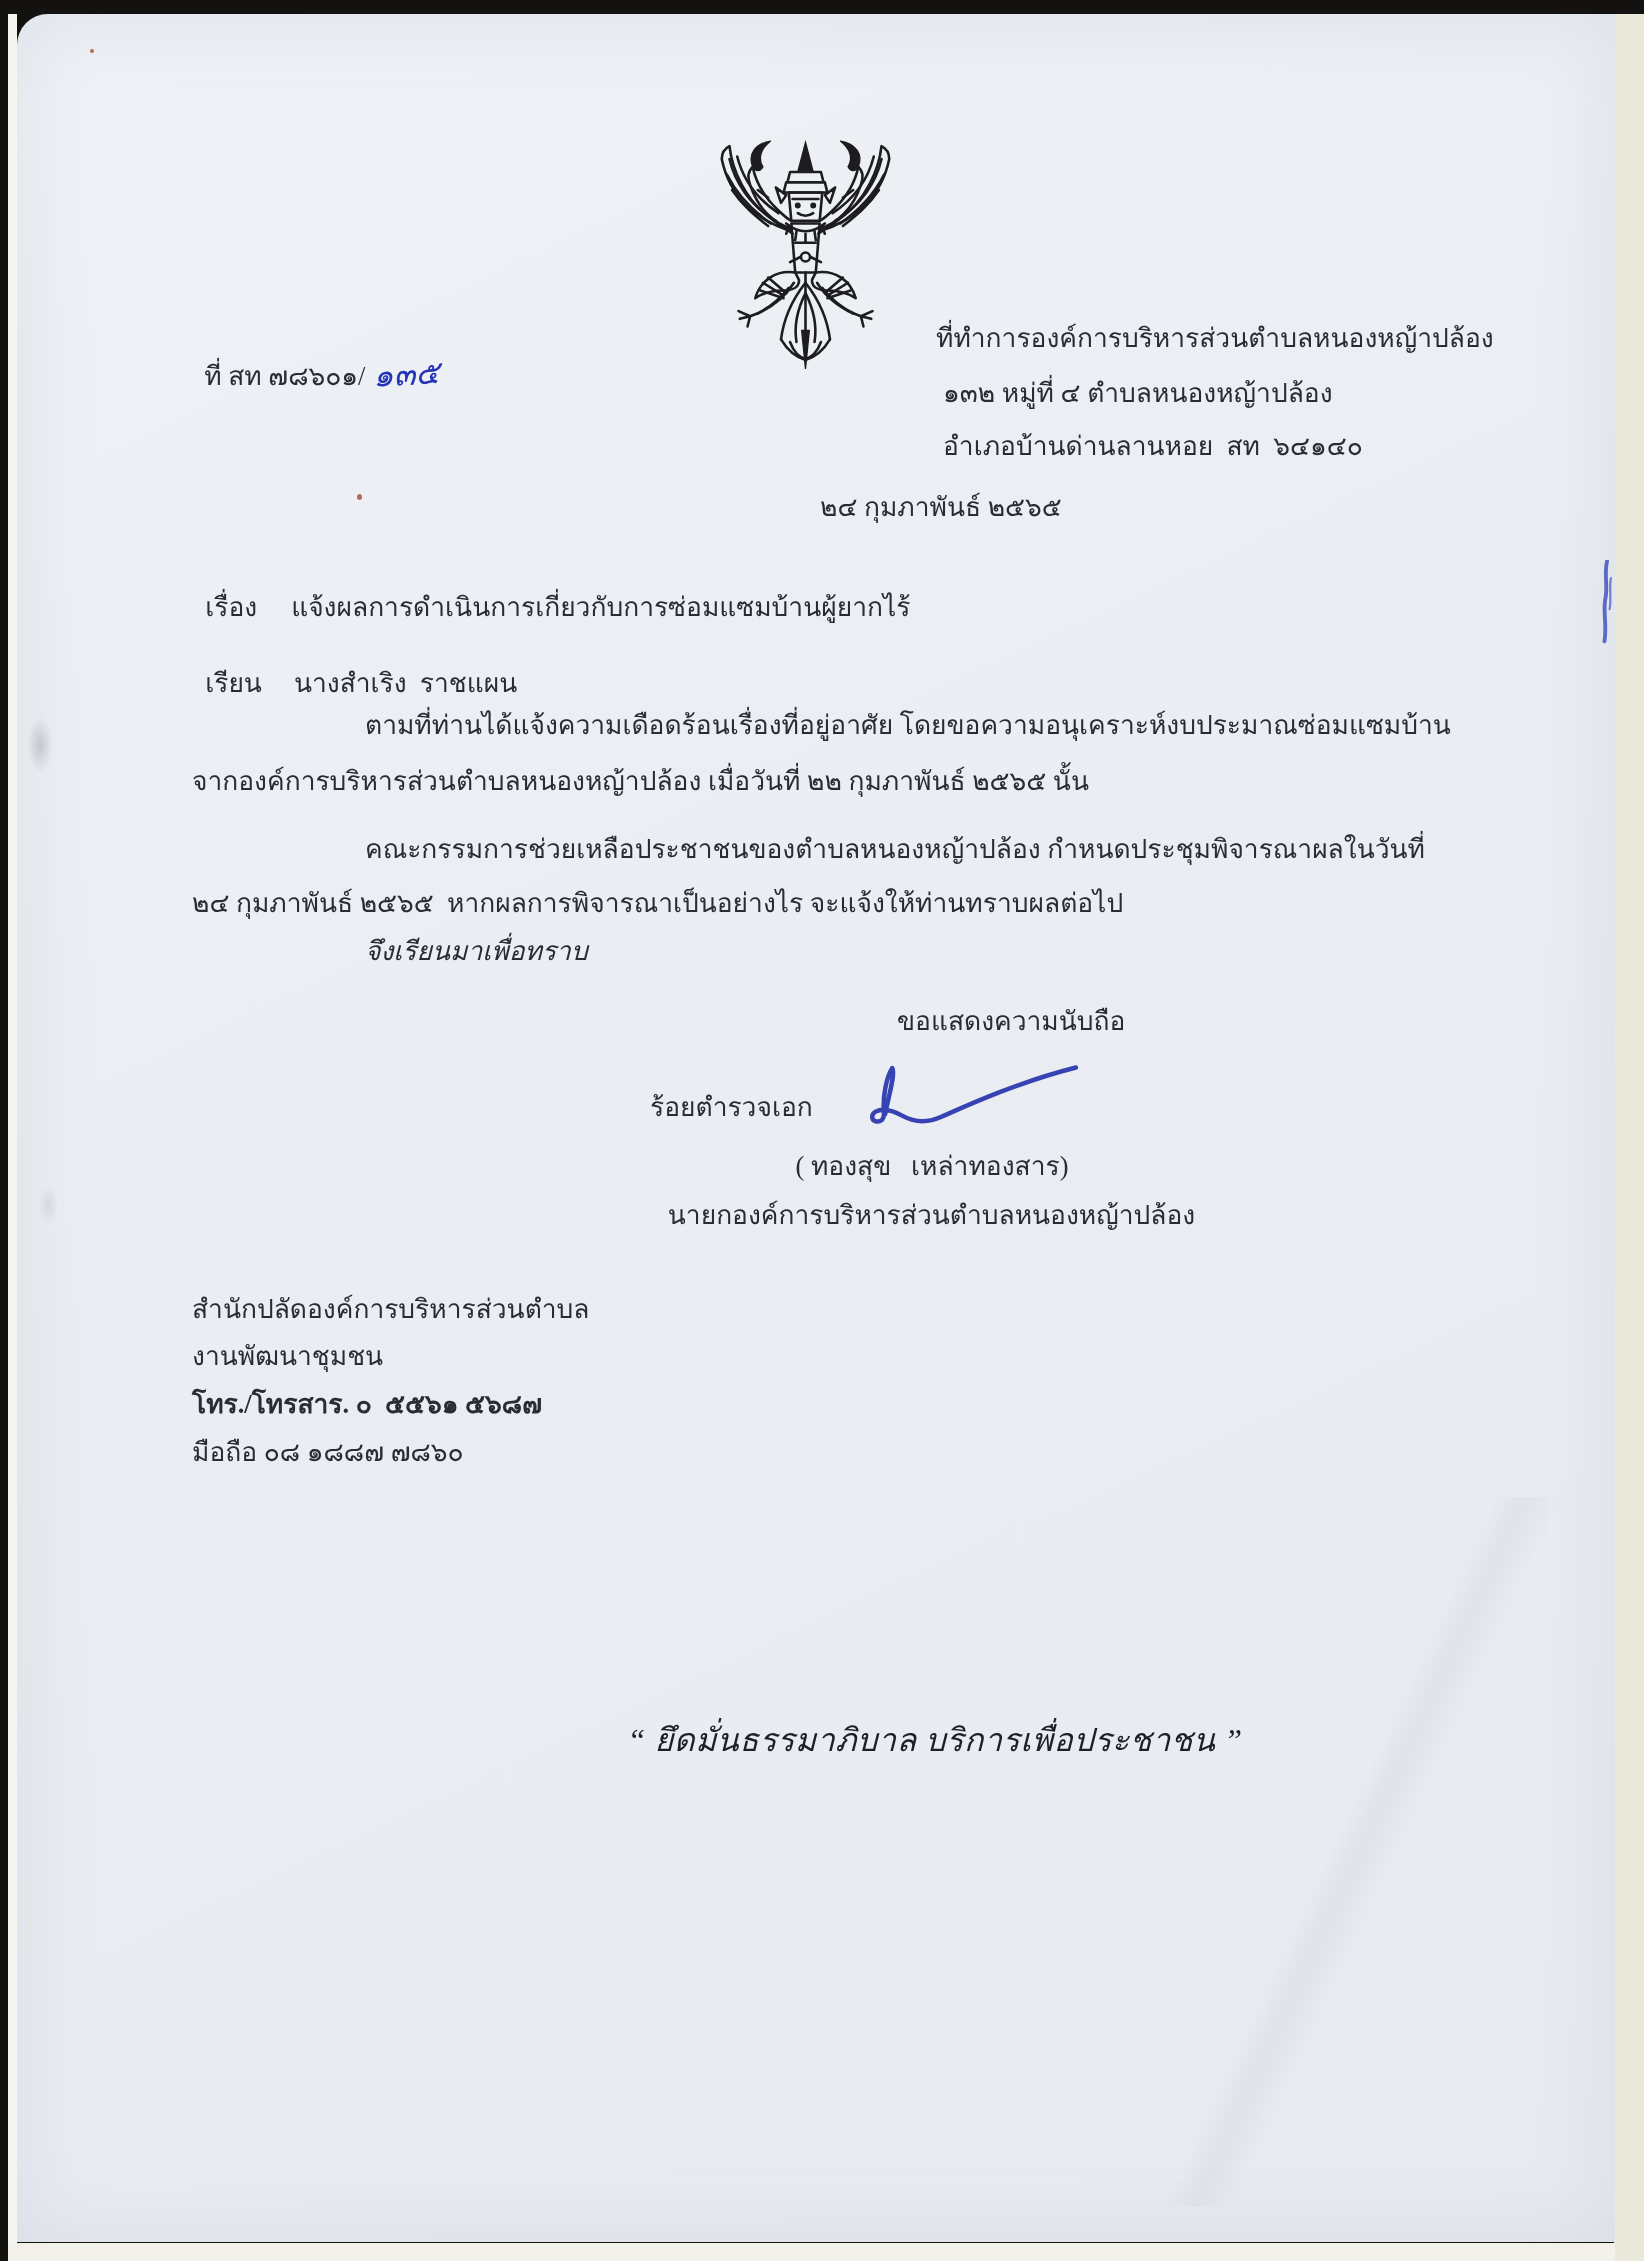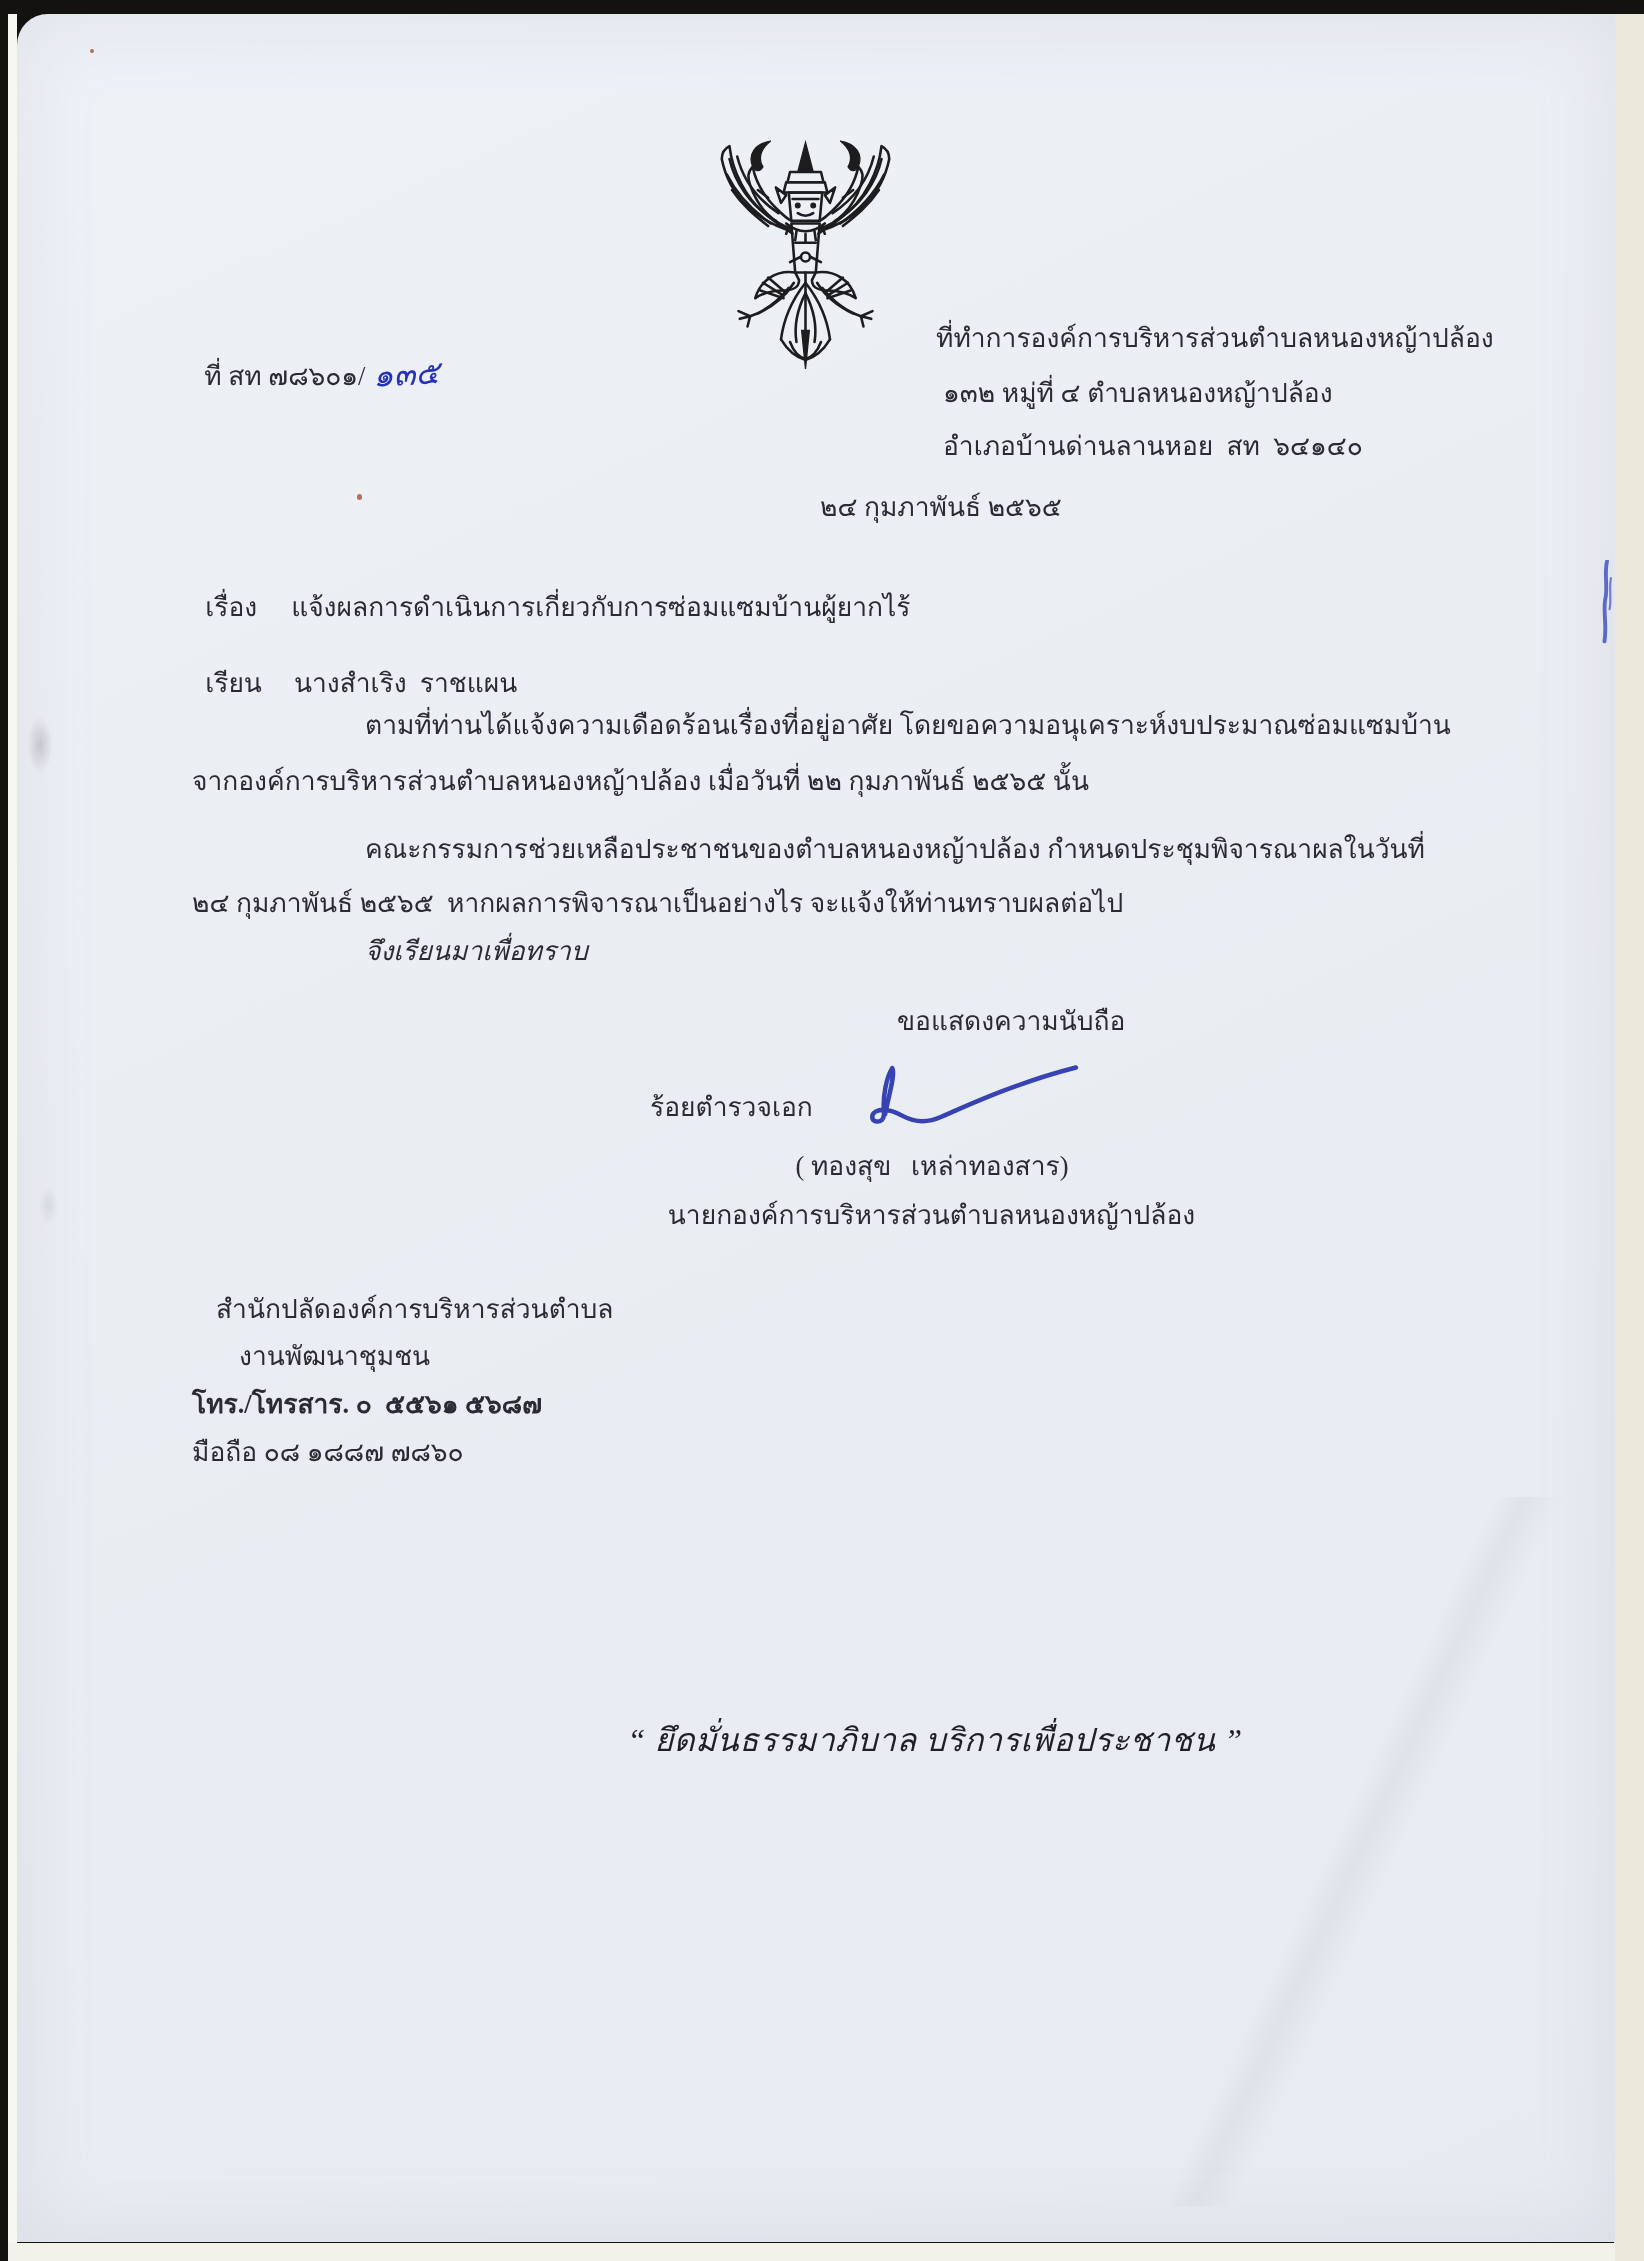--- a/index.html
+++ b/index.html
@@ -125,22 +125,22 @@
 <div class="txt" style="left:650px;top:1091px;">ร้อยตำรวจเอก</div>
 
 <svg style="position:absolute;left:851px;top:1063px;" width="245" height="64" viewBox="0 0 380 100">
   <path d="M52,80 C58,48 68,18 63,8 C54,22 48,52 50,76 C51,88 46,93 37,91 C30,89 30,80 37,76 C48,70 64,74 80,83 C100,94 120,93 140,84 C185,64 260,30 350,7" fill="none" stroke="#3743b3" stroke-width="7" stroke-linecap="round" stroke-linejoin="round"></path>
 </svg>
 
 <div class="txt center" style="left:700px;top:1150px;width:464px;">( ทองสุข   เหล่าทองสาร)</div>
 <div class="txt center" style="left:609px;top:1199px;width:645px;">นายกองค์การบริหารส่วนตำบลหนองหญ้าปล้อง</div>
 
 <div>
-  <div class="txt" style="left:192px;top:1293px;margin-left:24px;">สำนักปลัดองค์การบริหารส่วนตำบล</div>
-  <div class="txt" style="left:192px;top:1340px;margin-left:47px;">งานพัฒนาชุมชน</div>
+  <div class="txt" style="left:192px;top:1293px;">สำนักปลัดองค์การบริหารส่วนตำบล</div>
+  <div class="txt" style="left:192px;top:1340px;">งานพัฒนาชุมชน</div>
   <div class="txt" style="left:192px;top:1388px;font-weight:bold;">โทร./โทรสาร. ๐  ๕๕๖๑ ๕๖๘๗</div>
   <div class="txt" style="left:192px;top:1436px;">มือถือ ๐๘ ๑๘๘๗ ๗๘๖๐</div>
 </div>
 
 <div class="txt slogan center" style="left:532px;top:1720px;width:806px;">“ ยึดมั่นธรรมาภิบาล บริการเพื่อประชาชน ”</div>
 
 <svg style="position:absolute;left:1598px;top:560px;" width="15.5" height="84" viewBox="0 0 24 130">
   <path d="M14,2 C9,22 16,42 11,62 C8,82 14,102 10,126" fill="none" stroke="#4353c0" stroke-width="6" stroke-linecap="round" opacity="0.85"></path>
   <path d="M20,28 C17,44 21,60 18,76" fill="none" stroke="#4353c0" stroke-width="3.5" stroke-linecap="round" opacity="0.7"></path>
 </svg>

